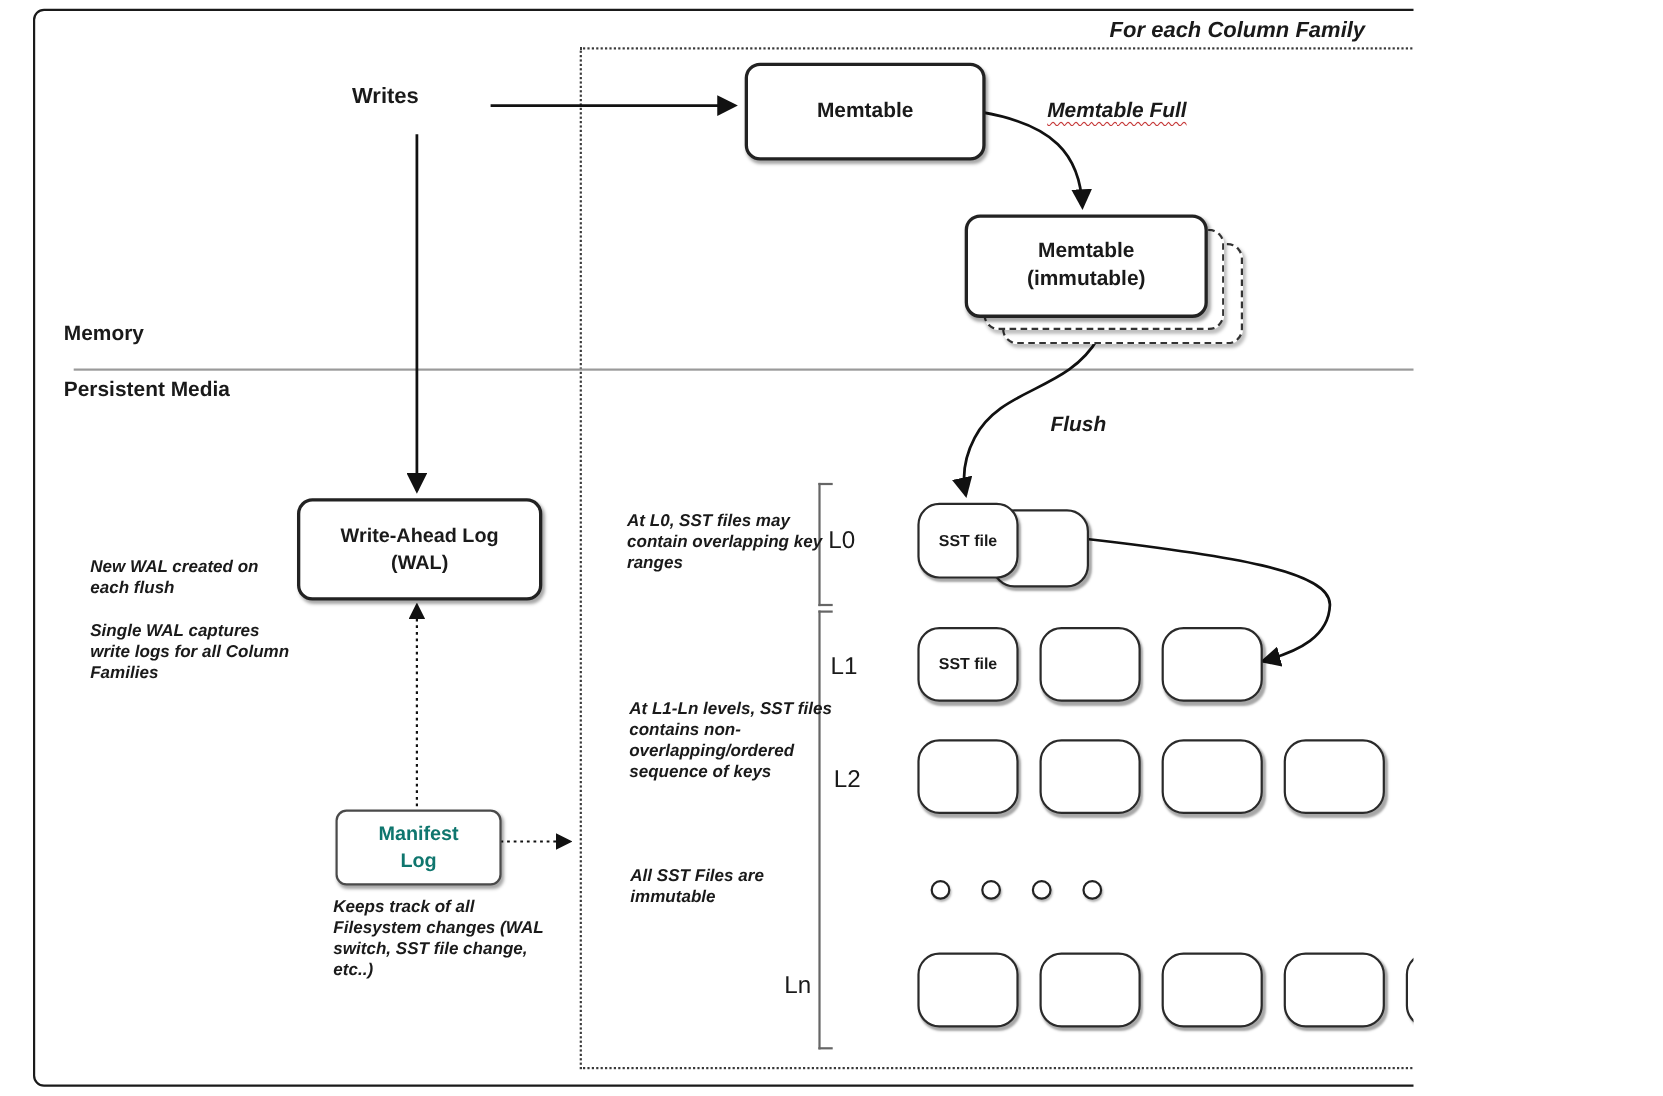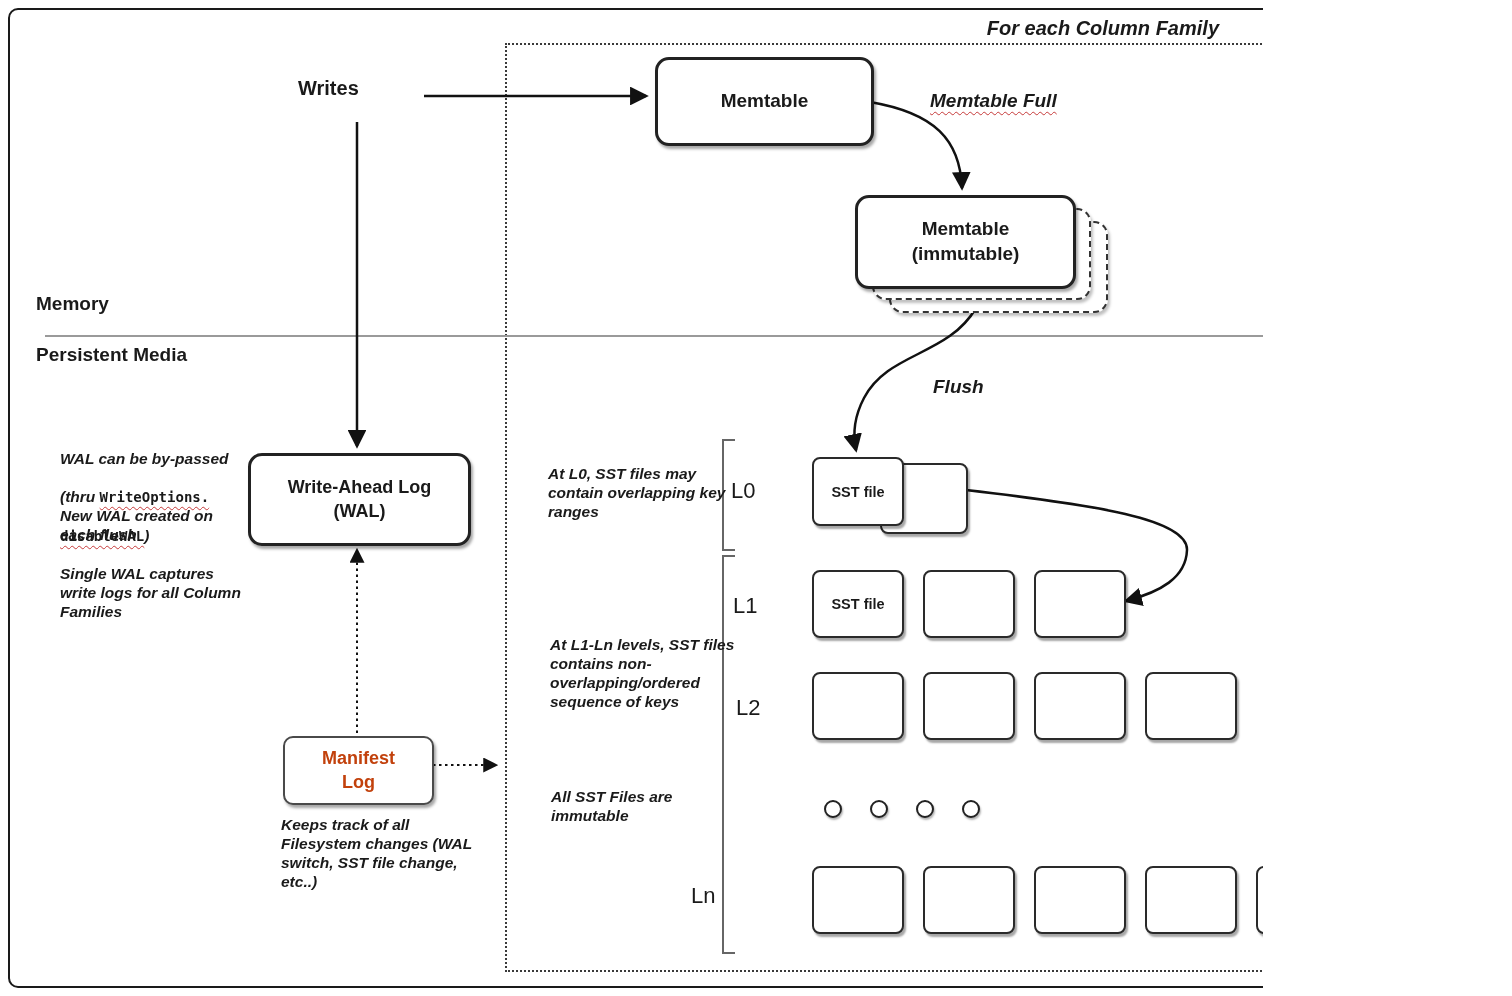--- a/index.html
+++ b/index.html
@@ -1,17 +1,17 @@
 <!DOCTYPE html>
 <html><head>
 <meta charset="utf-8">
 <style>
   html,body{margin:0;padding:0;background:#fff;}
   #canvas{position:relative;width:1263px;height:996px;background:#fff;overflow:hidden;
-          font-family:"Liberation Sans",sans-serif;color:#1a1a1a;}
+          font-family:"Liberation Sans",sans-serif;color:#1a1a1a;margin-left:22px;}
   .frame{position:absolute;left:8px;top:8px;width:1492px;height:976px;
          border:2.5px solid #1a1a1a;border-radius:10px;}
   .cf-box{position:absolute;left:505px;top:43px;width:972px;height:925px;
           border:2px dotted #3a3a3a;}
   .corner-label{position:absolute;top:17px;right:44px;font-style:italic;font-weight:bold;
                 font-size:20px;}
   .watermark{position:absolute;left:1322px;top:946px;font-size:18px;color:#c2410c;letter-spacing:1px;}
 
   
   .sec-label{position:absolute;font-weight:bold;font-size:19px;}
@@ -23,24 +23,24 @@
         font-weight:bold;font-size:19px;line-height:1.3;z-index:10;
         box-shadow:2px 3px 3px rgba(0,0,0,.35);}
   .memtable{left:655px;top:57px;width:213px;height:83px;}
   .imm-solid{left:855px;top:195px;width:215px;height:88px;}
   .imm-ghost{position:absolute;background:#fff;border:2.5px dashed #333;border-radius:14px;
              width:215px;height:88px;z-index:8;box-shadow:2px 3px 3px rgba(0,0,0,.25);}
   .imm-g1{left:872px;top:208px;}
   .imm-g2{left:889px;top:221px;z-index:7;}
   .wal{left:248px;top:453px;width:217px;height:87px;font-size:18px;text-align:center;}
   .manifest{left:283px;top:736px;width:147px;height:65px;border:2.5px solid #4a4a4a;
-            color:#c2410c;font-size:18px;border-radius:10px;}
+            color:#0f766e;font-size:18px;border-radius:10px;}
 
   
-  .sst-box{background:#fff;border:2.5px solid #2a2a2a;border-radius:8px;width:88px;height:64px;
+  .sst-box{background:#fff;border:2.5px solid #2a2a2a;border-radius:20px;width:88px;height:64px;
            box-shadow:2px 3px 2px rgba(0,0,0,.35);display:flex;align-items:center;justify-content:center;
            font-weight:bold;font-size:14.5px;flex:0 0 auto;}
   .sst-row{position:absolute;display:flex;gap:19px;z-index:10;}
   .row-l1{left:812px;top:570px;}
   .row-l2{left:812px;top:672px;}
   .row-ln{left:812px;top:866px;}
   .l0-back{position:absolute;left:880px;top:463px;width:84px;height:67px;z-index:9;}
   .l0-front{position:absolute;left:812px;top:457px;width:88px;height:65px;z-index:11;}
 
   
@@ -97,25 +97,20 @@
 
   <div class="sec-label" style="left:298px;top:77px;font-size:20px;">Writes</div>
   <div class="node memtable">Memtable</div>
   <div class="ann-big squiggle" style="left:930px;top:88px;">Memtable Full</div>
 
   <div class="imm-ghost imm-g2"></div>
   <div class="imm-ghost imm-g1"></div>
   <div class="node imm-solid prewrap">Memtable
 (immutable)</div>
 
-  <div class="ann" style="left:60px;top:430px;">
-    <span>WAL can be by-passed</span><br>
-    <span>(thru </span><span class="code squiggle">WriteOptions.</span><br>
-    <span class="code squiggle">disableWAL</span><span>)</span>
-  </div>
   <div class="node wal prewrap">Write-Ahead Log
 (WAL)</div>
   <div class="ann" style="left:60px;top:506px;">New WAL created on
 each flush</div>
   <div class="ann" style="left:60px;top:564px;">Single WAL captures
 write logs for all Column
 Families</div>
 
   <div class="node manifest prewrap">Manifest
 Log</div>

